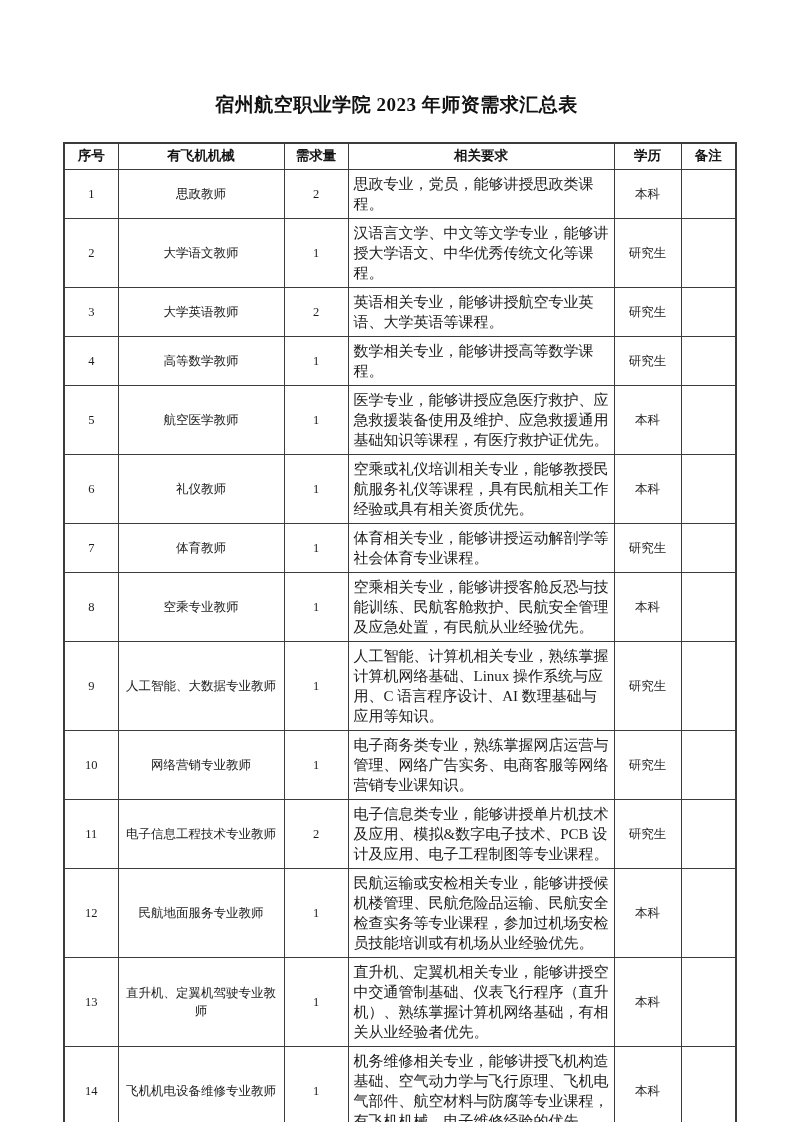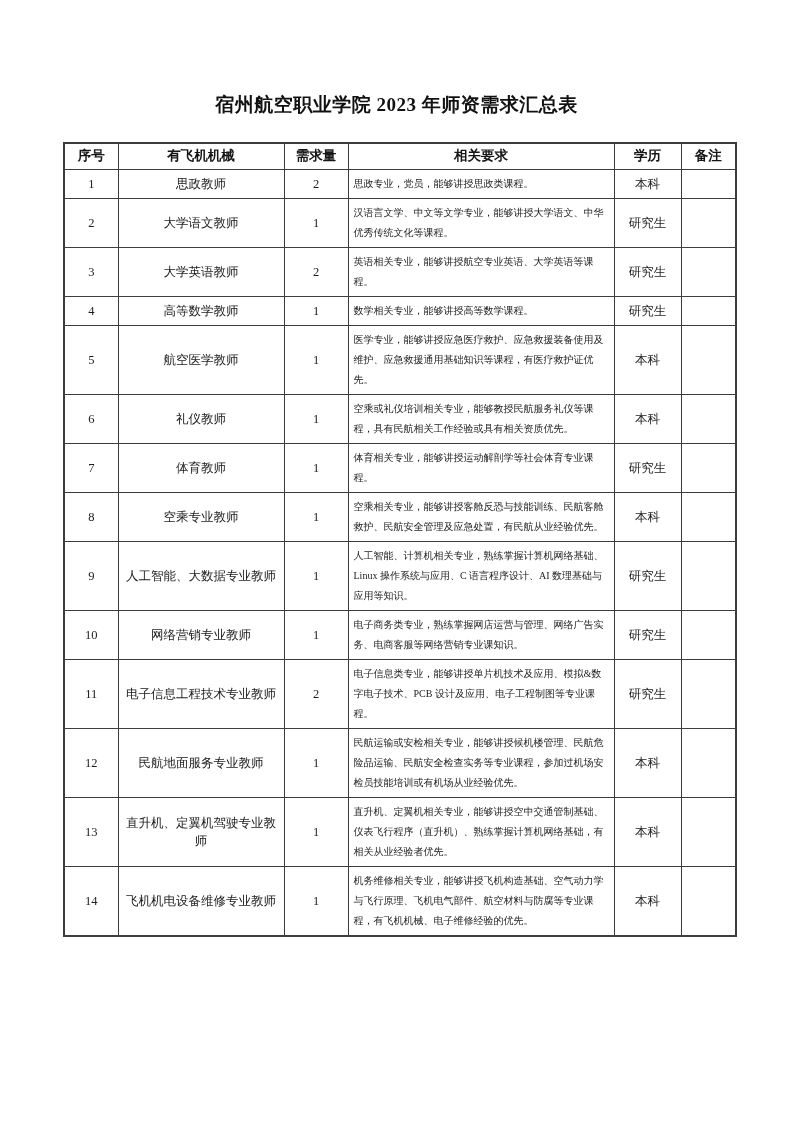--- a/index.html
+++ b/index.html
@@ -60,21 +60,21 @@
     color: #1c1c1c;
   }
   .demand-table td.center {
     text-align: center;
     vertical-align: middle;
     line-height: 18px;
   }
   .demand-table td.req {
     text-align: left;
     vertical-align: middle;
-    font-size: 10px;
+    font-size: 15px;
     line-height: 20px;
     padding: 4px 5px;
   }
   col.c-no        { width: 54px; }
   col.c-position  { width: 166px; }
   col.c-quantity  { width: 64px; }
   col.c-req       { width: 266px; }
   col.c-education { width: 67px; }
   col.c-remark    { width: 55px; }
 </style>

